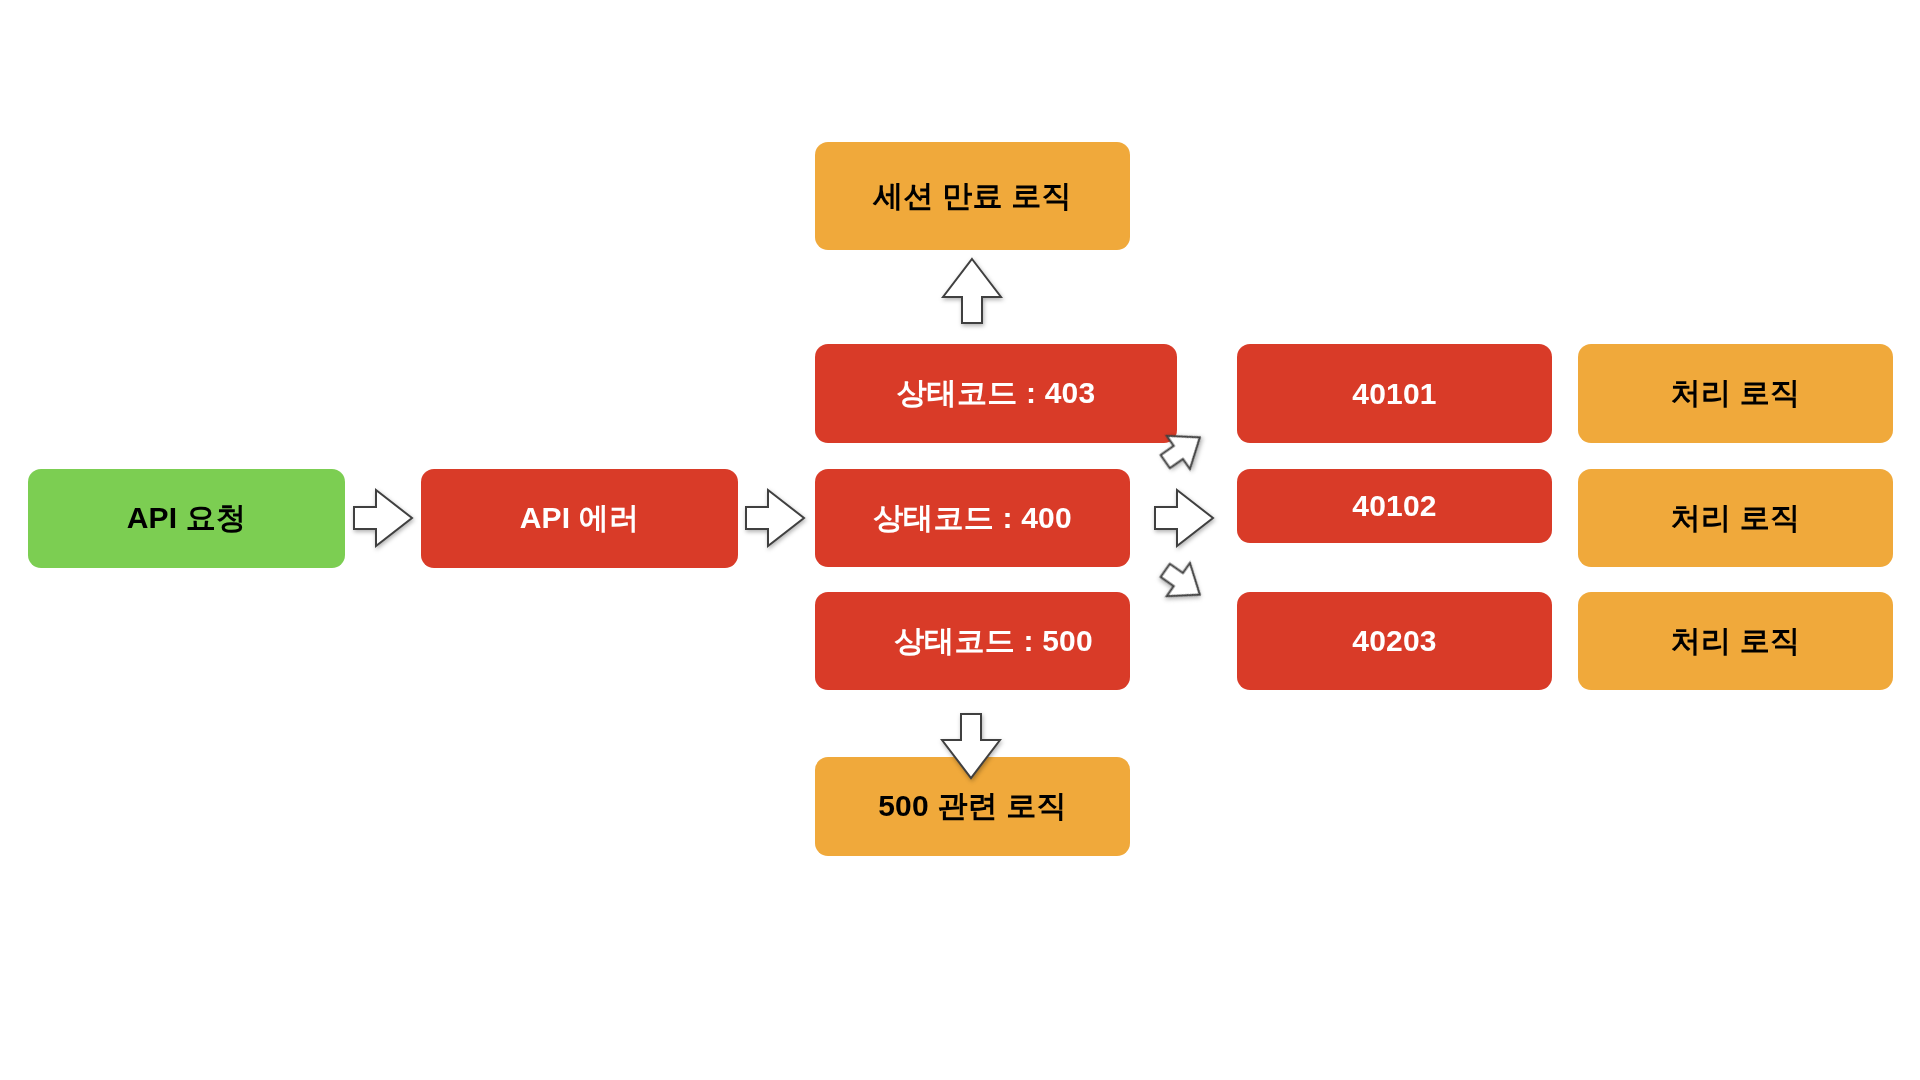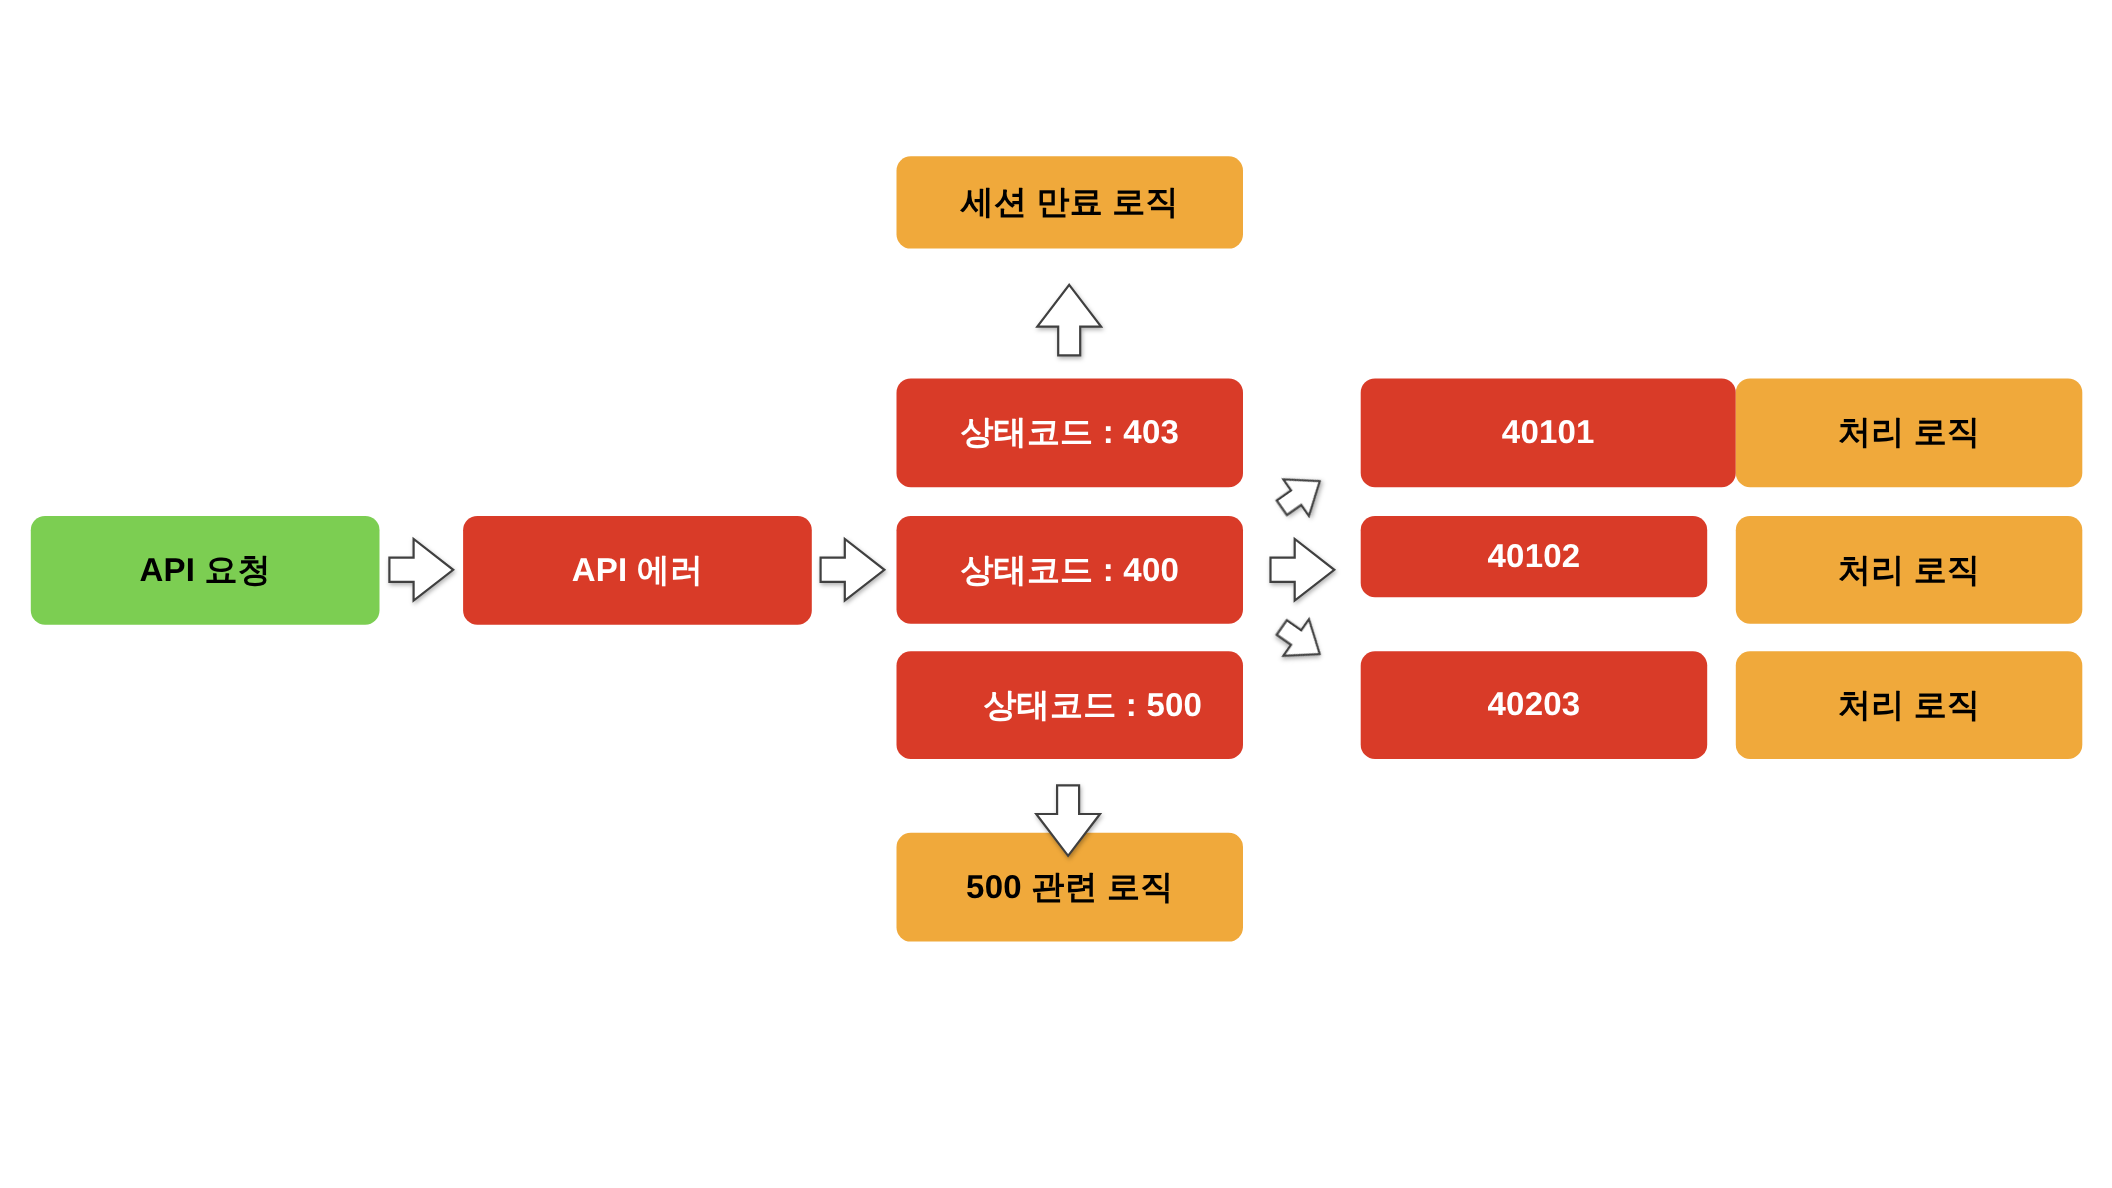--- a/index.html
+++ b/index.html
@@ -44,26 +44,26 @@
     fill: var(--c-arrow-fill, #ffffff);
     stroke: var(--c-arrow-outline, #404040);
     stroke-width: 2;
     stroke-linejoin: miter;
     vector-effect: non-scaling-stroke;
   }
 
   
   .n0  { left: 28px;   top: 469px; width: 317px; height: 99px; }
   .n1  { left: 421px;  top: 469px; width: 317px; height: 99px; }
-  .n2  { left: 815px;  top: 142px; width: 315px; height: 84px; }
-  .n3  { left: 815px;  top: 344px; width: 315px; height: 99px; }
+  .n2  { left: 815px;  top: 142px; width: 315px; height: 108px; }
+  .n3  { left: 815px;  top: 344px; width: 362px; height: 99px; }
   .n4  { left: 815px;  top: 469px; width: 315px; height: 98px; }
   .n5  { left: 815px;  top: 592px; width: 315px; height: 98px; padding-left: 42px; }
   .n6  { left: 815px;  top: 757px; width: 315px; height: 99px; }
-  .n7  { left: 1237px; top: 344px; width: 341px; height: 99px; }
+  .n7  { left: 1237px; top: 344px; width: 315px; height: 99px; }
   .n8  { left: 1237px; top: 469px; width: 315px; height: 74px; }
   .n9  { left: 1237px; top: 592px; width: 315px; height: 98px; }
   .n10 { left: 1578px; top: 344px; width: 315px; height: 99px; }
   .n11 { left: 1578px; top: 469px; width: 315px; height: 98px; }
   .n12 { left: 1578px; top: 592px; width: 315px; height: 98px; }
 
   
   .a-right-1   { left: 352px;  top: 487px; width: 62px; height: 62px; }
   .a-right-2   { left: 744px;  top: 487px; width: 62px; height: 62px; }
   .a-up        { left: 941px;  top: 257px; width: 62px; height: 68px; }

